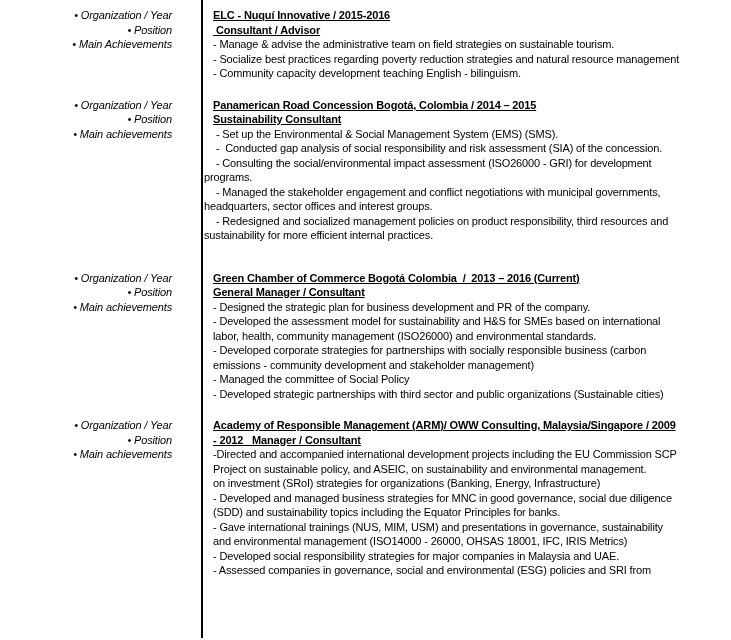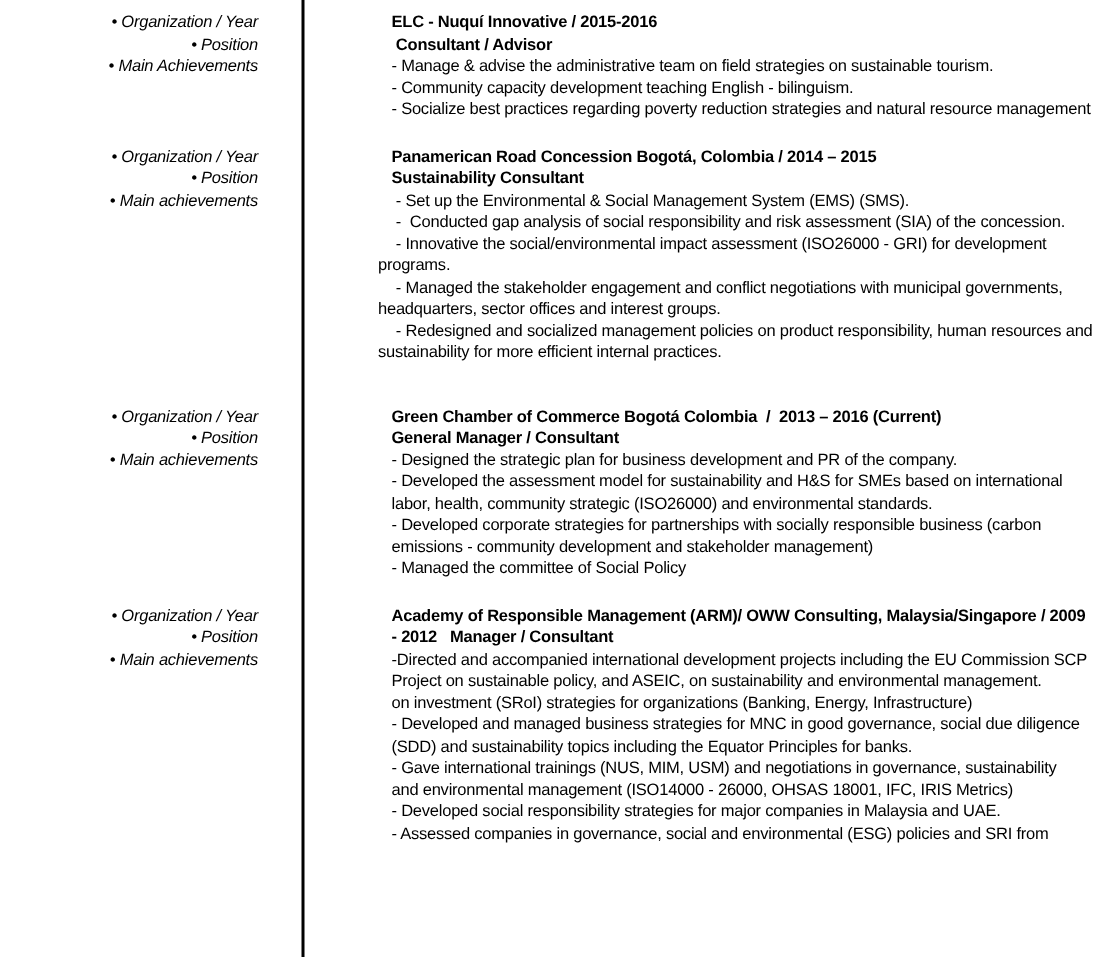--- a/index.html
+++ b/index.html
@@ -37,97 +37,97 @@
     box-sizing: border-box;
     padding-left: 12px;
     flex: 1;
     min-width: 0;
   }
   .ln {
     font-size: 11px;
     line-height: 14.5px;
     letter-spacing: -0.15px;
     white-space: pre;
-    padding-left: 48px;
   }
-  .b { font-weight: bold; }
+  .b { font-weight: bold; text-decoration: underline; }
   .out { margin-left: -9px; }
 </style>
 </head>
 <body>
 
 <div class="page">
   <div class="divider"></div>
 
   <div class="entry s1">
     <div class="left">
       <div class="ln">• Organization / Year</div>
       <div class="ln">• Position</div>
       <div class="ln">• Main Achievements</div>
     </div>
     <div class="right">
       <div class="ln b">ELC - Nuquí Innovative / 2015-2016</div>
       <div class="ln b"> Consultant / Advisor</div>
       <div class="ln">- Manage &amp; advise the administrative team on field strategies on sustainable tourism.</div>
+      <div class="ln">- Socialize best practices regarding poverty reduction strategies and natural resource management</div>
       <div class="ln">- Community capacity development teaching English - bilinguism.</div>
-      <div class="ln">- Socialize best practices regarding poverty reduction strategies and natural resource management</div>
     </div>
   </div>
 
   <div class="entry s2">
     <div class="left">
       <div class="ln">• Organization / Year</div>
       <div class="ln">• Position</div>
       <div class="ln">• Main achievements</div>
     </div>
     <div class="right">
       <div class="ln b">Panamerican Road Concession Bogotá, Colombia / 2014 – 2015</div>
       <div class="ln b">Sustainability Consultant</div>
       <div class="ln"> - Set up the Environmental &amp; Social Management System (EMS) (SMS).</div>
       <div class="ln"> -  Conducted gap analysis of social responsibility and risk assessment (SIA) of the concession.</div>
-      <div class="ln"> - Innovative the social/environmental impact assessment (ISO26000 - GRI) for development</div>
+      <div class="ln"> - Consulting the social/environmental impact assessment (ISO26000 - GRI) for development</div>
       <div class="ln out">programs.</div>
       <div class="ln"> - Managed the stakeholder engagement and conflict negotiations with municipal governments,</div>
       <div class="ln out">headquarters, sector offices and interest groups.</div>
-      <div class="ln"> - Redesigned and socialized management policies on product responsibility, human resources and</div>
+      <div class="ln"> - Redesigned and socialized management policies on product responsibility, third resources and</div>
       <div class="ln out">sustainability for more efficient internal practices.</div>
     </div>
   </div>
 
   <div class="entry s3">
     <div class="left">
       <div class="ln">• Organization / Year</div>
       <div class="ln">• Position</div>
       <div class="ln">• Main achievements</div>
     </div>
     <div class="right">
       <div class="ln b">Green Chamber of Commerce Bogotá Colombia  /  2013 – 2016 (Current)</div>
       <div class="ln b">General Manager / Consultant</div>
       <div class="ln">- Designed the strategic plan for business development and PR of the company.</div>
       <div class="ln">- Developed the assessment model for sustainability and H&amp;S for SMEs based on international</div>
-      <div class="ln">labor, health, community strategic (ISO26000) and environmental standards.</div>
+      <div class="ln">labor, health, community management (ISO26000) and environmental standards.</div>
       <div class="ln">- Developed corporate strategies for partnerships with socially responsible business (carbon</div>
       <div class="ln">emissions - community development and stakeholder management)</div>
       <div class="ln">- Managed the committee of Social Policy</div>
+      <div class="ln">- Developed strategic partnerships with third sector and public organizations (Sustainable cities)</div>
     </div>
   </div>
 
   <div class="entry s4">
     <div class="left">
       <div class="ln">• Organization / Year</div>
       <div class="ln">• Position</div>
       <div class="ln">• Main achievements</div>
     </div>
     <div class="right">
       <div class="ln b">Academy of Responsible Management (ARM)/ OWW Consulting, Malaysia/Singapore / 2009</div>
       <div class="ln b">- 2012   Manager / Consultant</div>
       <div class="ln">-Directed and accompanied international development projects including the EU Commission SCP</div>
       <div class="ln">Project on sustainable policy, and ASEIC, on sustainability and environmental management.</div>
       <div class="ln">on investment (SRoI) strategies for organizations (Banking, Energy, Infrastructure)</div>
       <div class="ln">- Developed and managed business strategies for MNC in good governance, social due diligence</div>
       <div class="ln">(SDD) and sustainability topics including the Equator Principles for banks.</div>
-      <div class="ln">- Gave international trainings (NUS, MIM, USM) and negotiations in governance, sustainability</div>
+      <div class="ln">- Gave international trainings (NUS, MIM, USM) and presentations in governance, sustainability</div>
       <div class="ln">and environmental management (ISO14000 - 26000, OHSAS 18001, IFC, IRIS Metrics)</div>
       <div class="ln">- Developed social responsibility strategies for major companies in Malaysia and UAE.</div>
       <div class="ln">- Assessed companies in governance, social and environmental (ESG) policies and SRI from</div>
     </div>
   </div>
 </div>
 
 </body></html>

